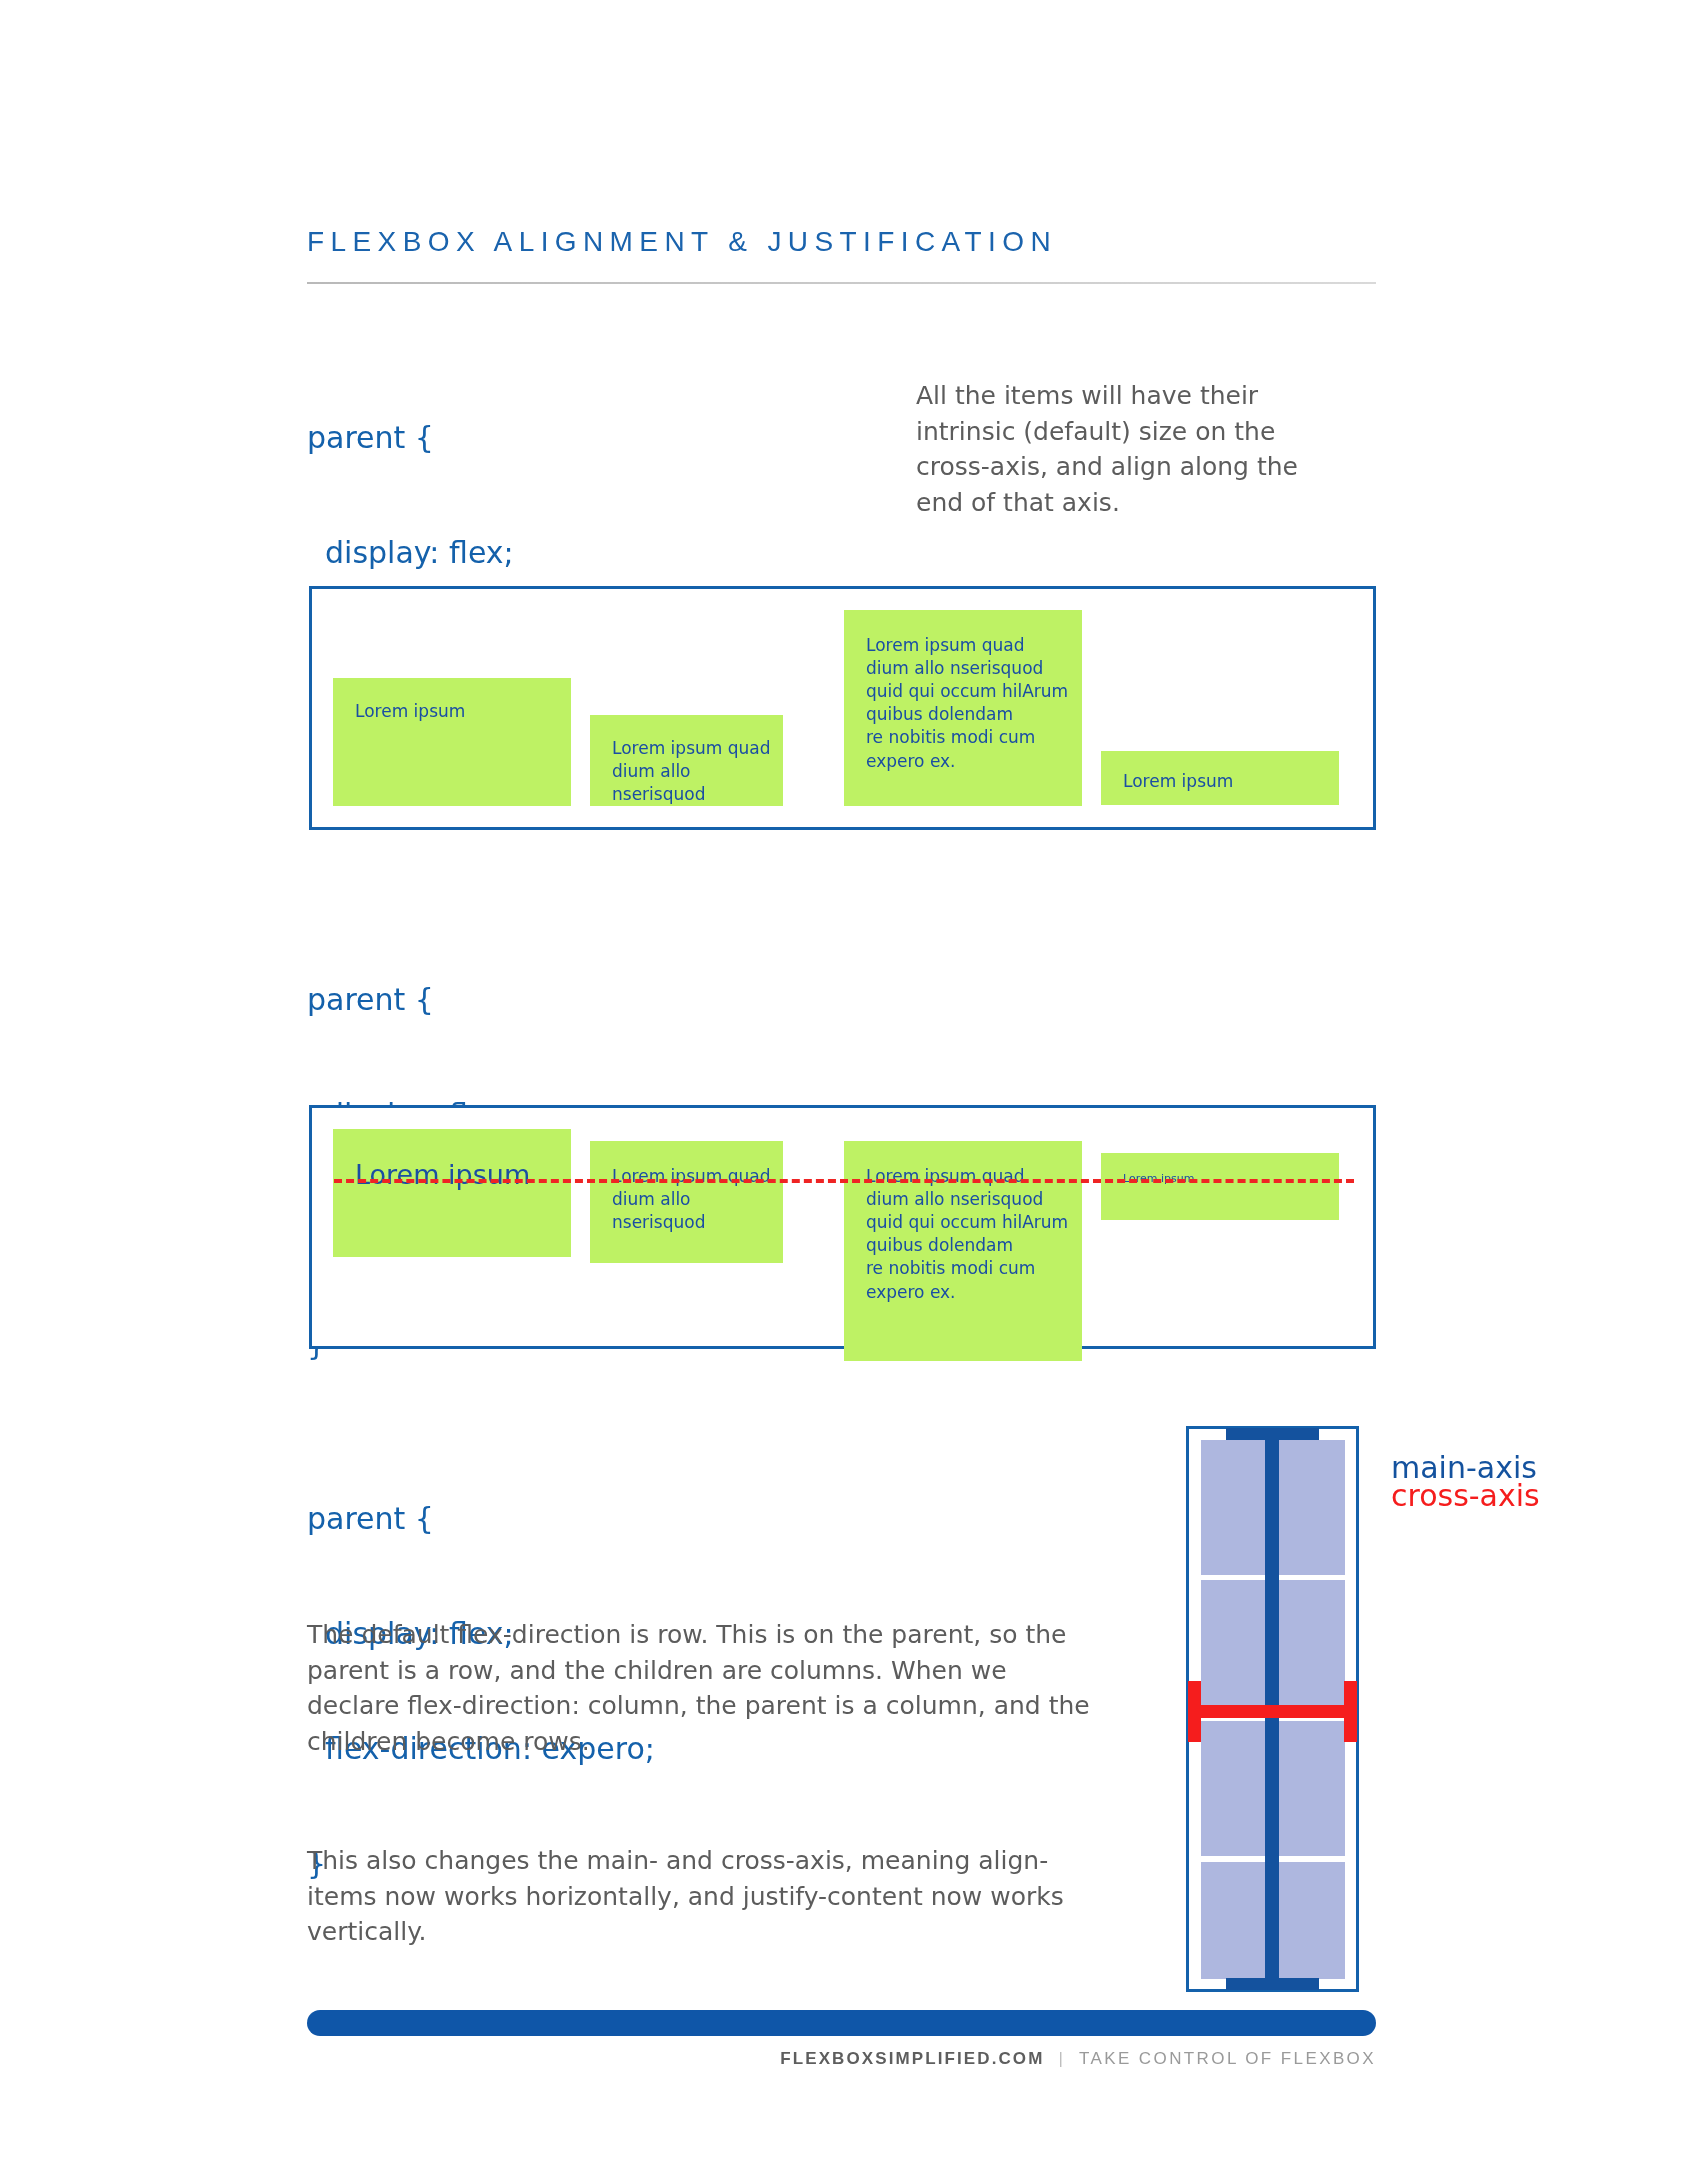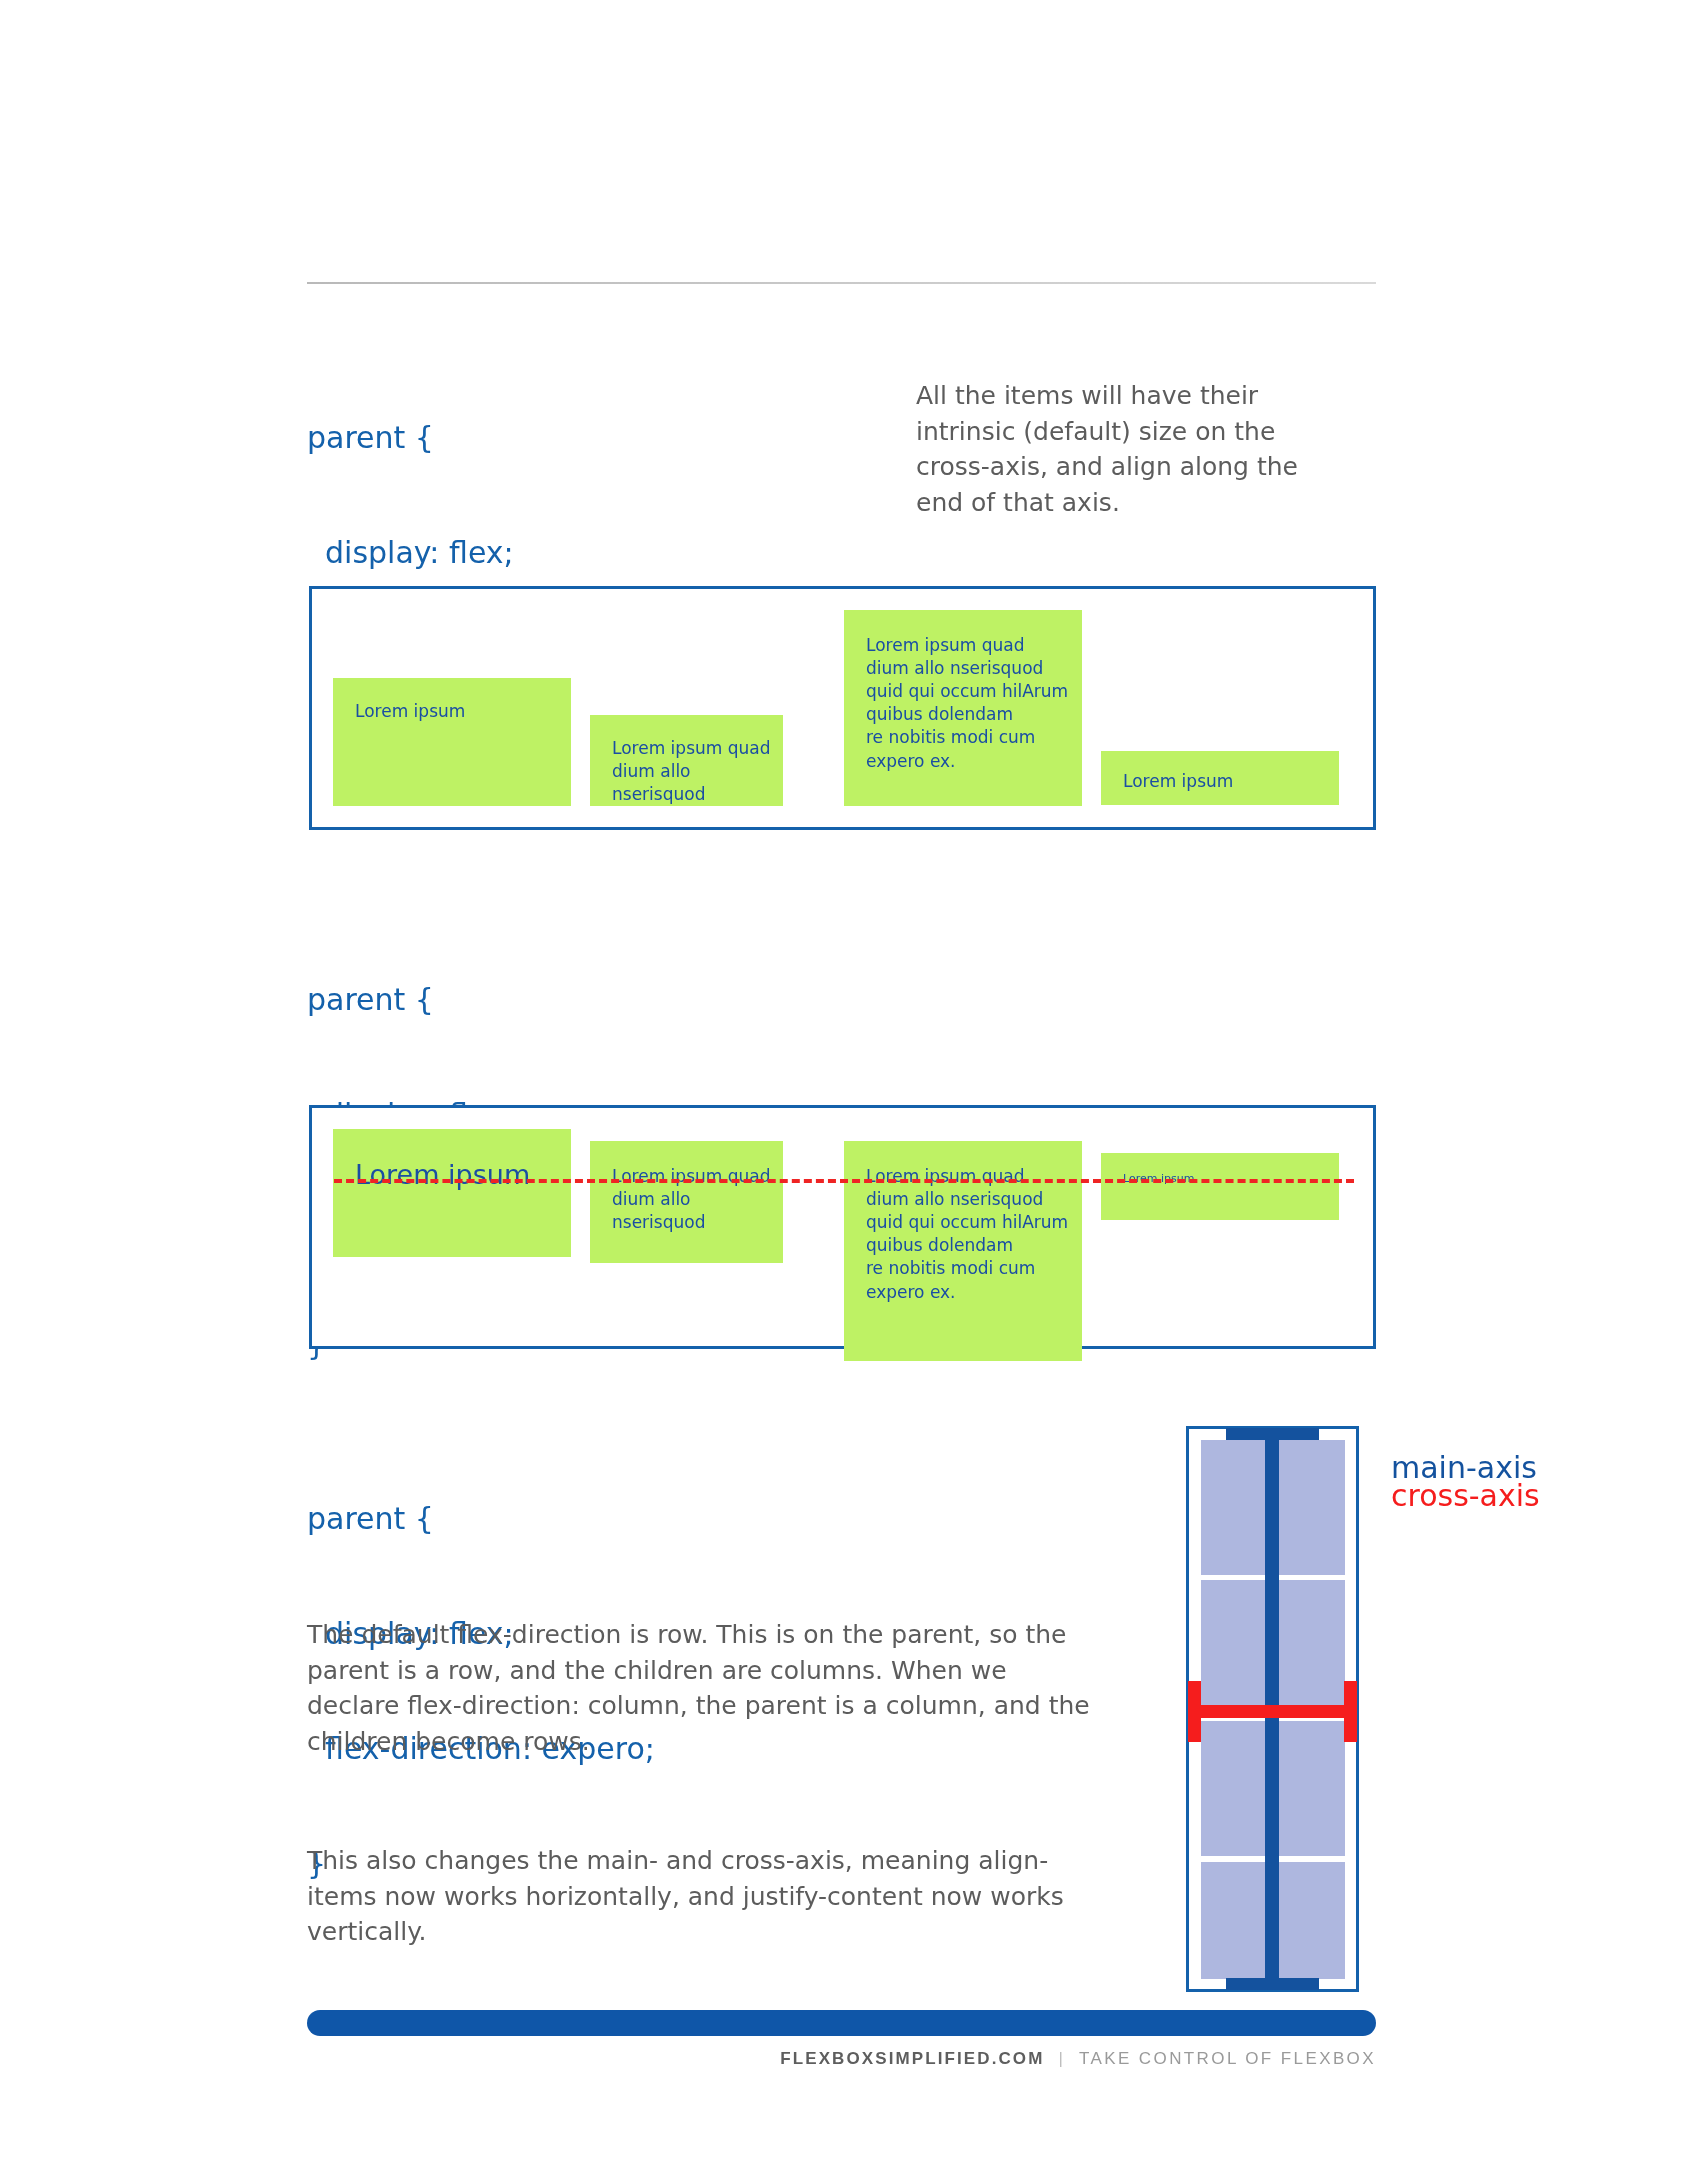--- a/index.html
+++ b/index.html
@@ -112,20 +112,21 @@
   }
   .foot-text .brand{color:#5e5e5e;font-weight:bold;}
   .foot-text .sep{color:#bdbdbd;margin:0 14px;font-weight:normal;}
   .foot-text .tag{color:#9a9a9a;font-weight:normal;letter-spacing:2.4px;}
 </style>
 </head>
 <body>
 
 <div class="page">
 
+  <div class="hdr-title">FLEXBOX ALIGNMENT &amp; JUSTIFICATION</div>
   <div class="hdr-rule"></div>
 
   <div class="code" style="left:307px;top:342px;">
     <div>parent {</div>
     <div class="ind">display: flex;</div>
     <div class="ind">align-items: flex-end;</div>
     <div>}</div>
   </div>
 
   <div class="copy" style="left:916px;top:378px;width:436px;">All the items will have their intrinsic (default) size on the cross-axis, and align along the end of that axis.</div>

